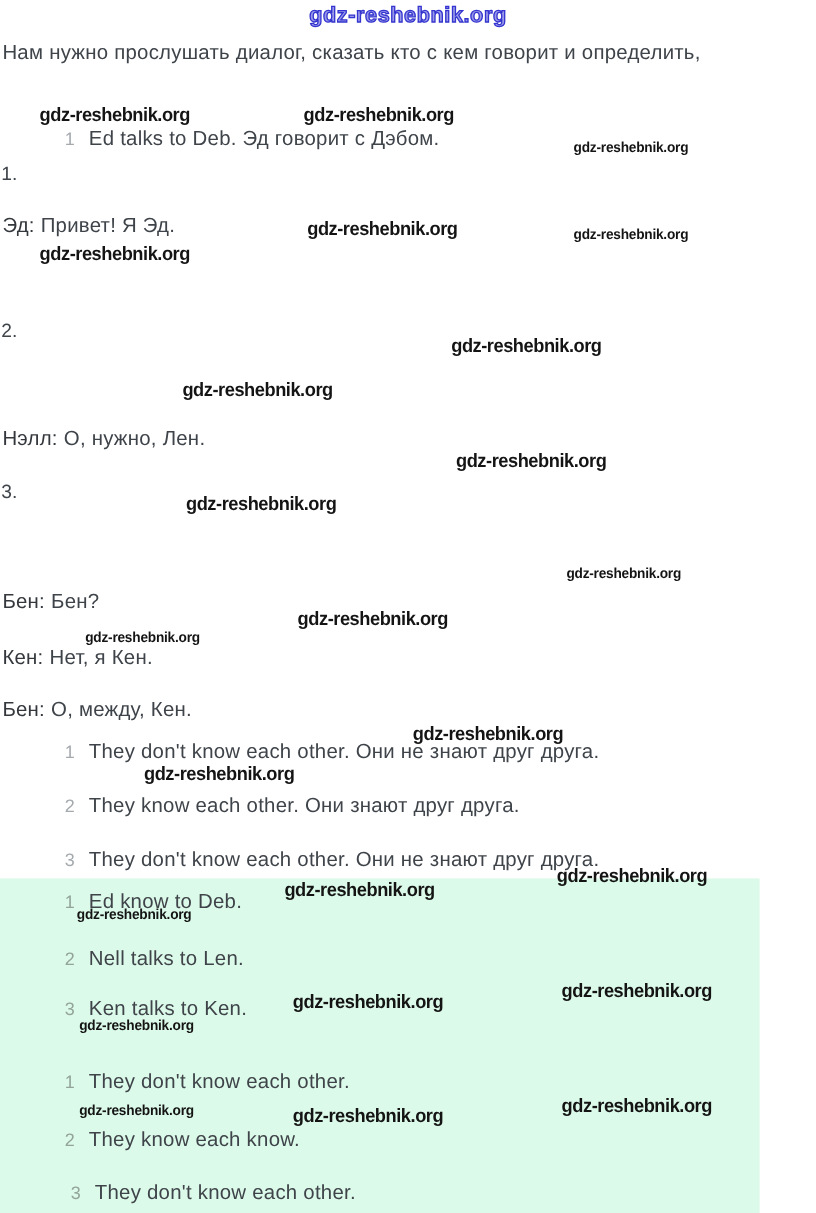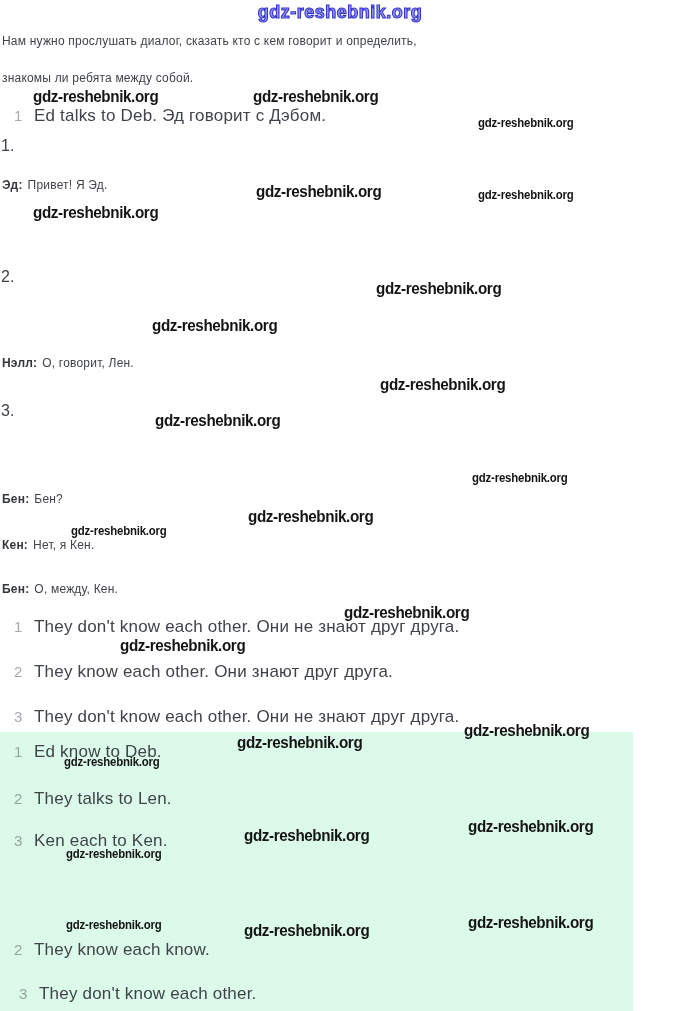--- a/index.html
+++ b/index.html
@@ -5,24 +5,24 @@
   html,body{margin:0;padding:0;background:#ffffff;}
   .page{
     position:relative;width:680px;height:1011px;background:#fff;overflow:hidden;
     font-family:"Liberation Sans",sans-serif;color:var(--text,#3f444a);
   }
   .logo{
     position:absolute;left:0;top:2px;width:680px;text-align:center;
     font-size:18px;font-weight:700;letter-spacing:.5px;
     color:#9a9ae8;-webkit-text-stroke:1.1px var(--header-blue,#3434d0);
   }
-  .t{position:absolute;font-size:12px;letter-spacing:.2px;white-space:nowrap;z-index:2;}
-  .spk{font-weight:700;color:#34383d;margin-right:5px;}
+  .t{position:absolute;font-size:17px;letter-spacing:.2px;white-space:nowrap;z-index:2;}
+  .spk{font-weight:400;color:#34383d;margin-right:5px;}
   .secnum{font-size:16px;}
-  .row{position:absolute;white-space:nowrap;font-size:17px;letter-spacing:.2px;z-index:2;}
+  .row{position:absolute;white-space:nowrap;font-size:17px;letter-spacing:.2px;z-index:2;margin-left:40px;}
   .row .num{display:inline-block;width:20px;color:var(--num-gray,#a5aaaf);font-size:15px;}
   .row .txt{color:var(--text,#3f444a);}
   .green-row .num{color:#93a49b;}
   .wm{
     position:absolute;z-index:3;color:var(--watermark,#141414);
     font-size:16px;font-weight:600;letter-spacing:-.4px;white-space:nowrap;
     transform:scaleX(.95);transform-origin:left top;
   }
   .wm.sm{font-size:12px;font-weight:600;letter-spacing:-.2px;}
   .green-box{
@@ -31,34 +31,33 @@
   }
 </style>
 </head>
 <body>
 
 <div class="page">
 
   <div class="logo">gdz-reshebnik.org</div>
 
   <div class="t" style="left:2px;top:34px">Нам нужно прослушать диалог, сказать кто с кем говорит и определить,</div>
-  <div class="t" style="left:2px;top:71px">знакомы ли ребята между собой.</div>
 
   <div class="row" style="left:14px;top:106px">
     <span class="num">1</span><span class="txt">Ed talks to Deb. Эд говорит с Дэбом.</span>
   </div>
 
   <div class="t secnum" style="left:1px;top:137px">1.</div>
   <div class="t" style="left:2px;top:178px">
     <b class="spk">Эд:</b><span>Привет! Я Эд.</span>
   </div>
 
   <div class="t secnum" style="left:1px;top:268px">2.</div>
   <div class="t" style="left:2px;top:356px">
-    <b class="spk">Нэлл:</b><span>О, говорит, Лен.</span>
+    <b class="spk">Нэлл:</b><span>О, нужно, Лен.</span>
   </div>
 
   <div class="t secnum" style="left:1px;top:402px">3.</div>
   <div class="t" style="left:2px;top:492px">
     <b class="spk">Бен:</b><span>Бен?</span>
   </div>
   <div class="t" style="left:2px;top:538px">
     <b class="spk">Кен:</b><span>Нет, я Кен.</span>
   </div>
   <div class="t" style="left:2px;top:582px">
@@ -74,26 +73,29 @@
   <div class="row" style="left:14px;top:707px">
     <span class="num">3</span><span class="txt">They don't know each other. Они не знают друг друга.</span>
   </div>
 
   <div class="green-box"></div>
 
   <div class="row green-row" style="left:14px;top:742px">
     <span class="num">1</span><span class="txt">Ed know to Deb.</span>
   </div>
   <div class="row green-row" style="left:14px;top:789px">
-    <span class="num">2</span><span class="txt">They talks to Len.</span>
+    <span class="num">2</span><span class="txt">Nell talks to Len.</span>
   </div>
   <div class="row green-row" style="left:14px;top:831px">
-    <span class="num">3</span><span class="txt">Ken each to Ken.</span>
+    <span class="num">3</span><span class="txt">Ken talks to Ken.</span>
   </div>
 
+  <div class="row green-row" style="left:14px;top:892px">
+    <span class="num">1</span><span class="txt">They don't know each other.</span>
+  </div>
   <div class="row green-row" style="left:14px;top:940px">
     <span class="num">2</span><span class="txt">They know each know.</span>
   </div>
   <div class="row green-row" style="left:19px;top:984px">
     <span class="num">3</span><span class="txt">They don't know each other.</span>
   </div>
 
   <div class="wm" style="left:33px;top:88px">gdz-reshebnik.org</div>
   <div class="wm" style="left:253px;top:88px">gdz-reshebnik.org</div>
   <div class="wm" style="left:256px;top:183px">gdz-reshebnik.org</div>

